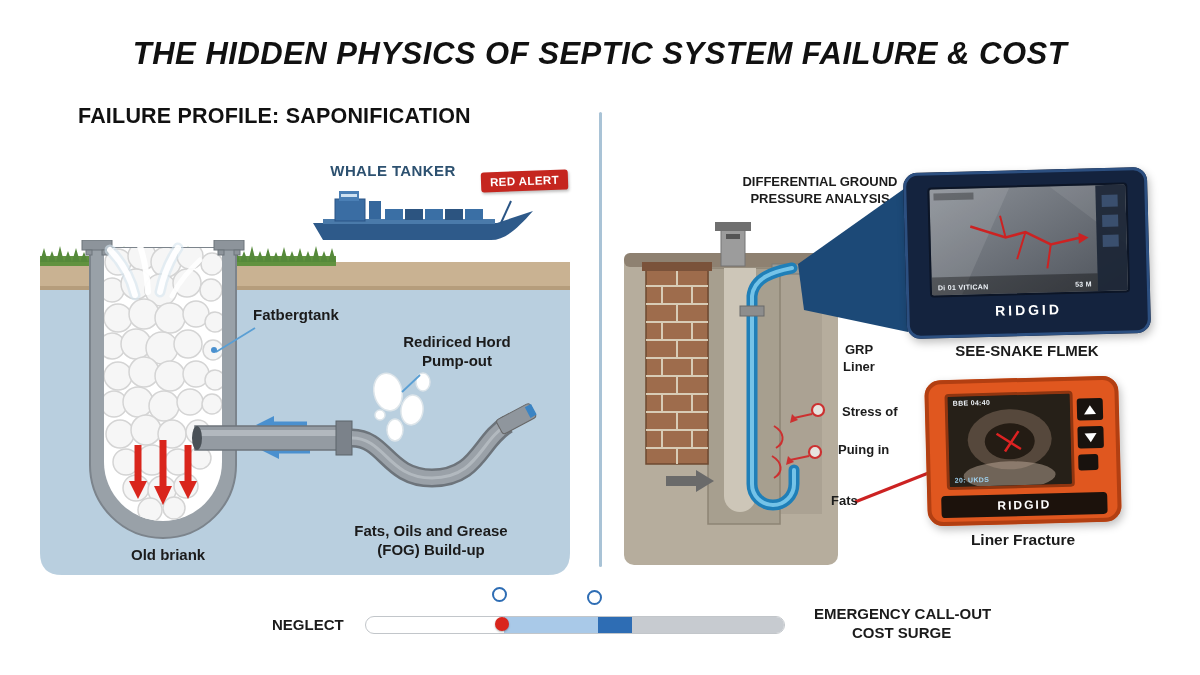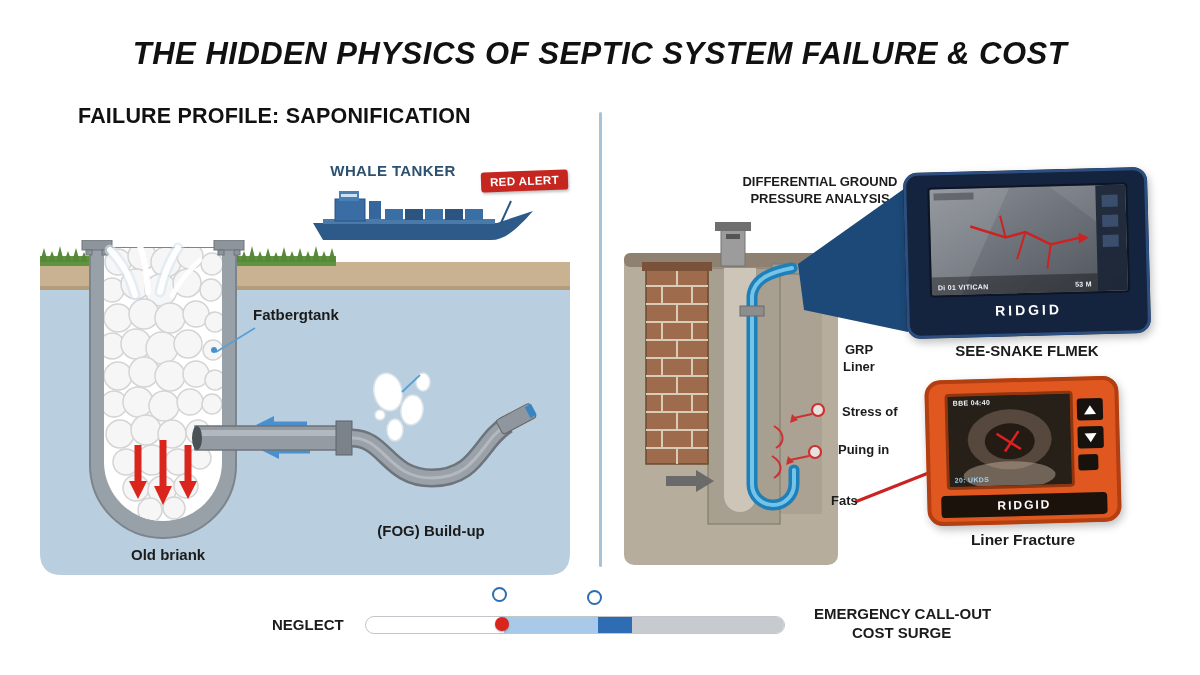--- a/index.html
+++ b/index.html
@@ -206,21 +206,26 @@
     </g>
 
     <g stroke="#5a9fd4" stroke-width="1.8" fill="none">
       <path d="M215,88 L176,112"></path>
       <path d="M380,135 L362,152"></path>
     </g>
     <circle cx="174" cy="110" r="3" fill="#4a90cf"></circle>
   </svg>
 
   <div class="abs lbl" style="left:253px;top:306px;">Fatbergtank</div>
+  <div class="abs lbl center" style="left:392px;top:333px;width:130px;">
+    <div>Rediriced Hord</div>
+    <div>Pump-out</div>
+  </div>
   <div class="abs lbl lbl-b center" style="left:336px;top:522px;width:190px;">
+    <div>Fats, Oils and Grease</div>
     <div>(FOG) Build-up</div>
   </div>
   <div class="abs lbl lbl-b" style="left:131px;top:546px;">Old briank</div>
 
   <div class="abs small-lbl center" style="left:736px;top:174px;width:168px;font-weight:700;">
     <div>DIFFERENTIAL GROUND</div>
     <div>PRESSURE ANALYSIS</div>
   </div>
 
   <svg class="abs" style="left:622px;top:218px;" width="225" height="355" viewBox="0 0 225 355">

